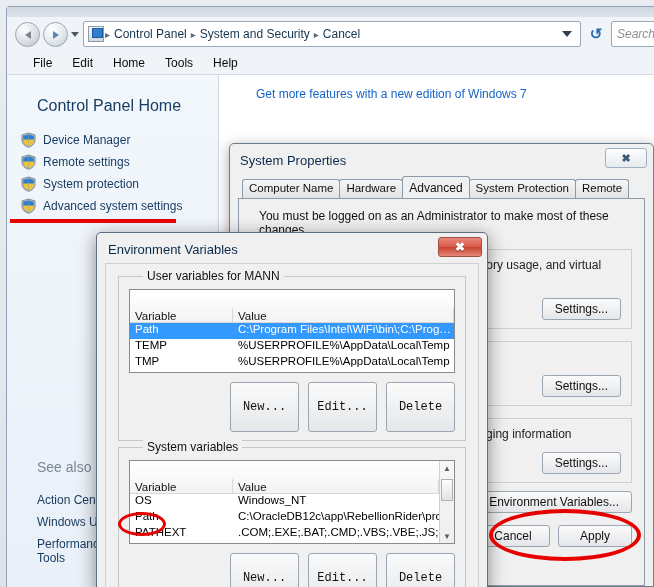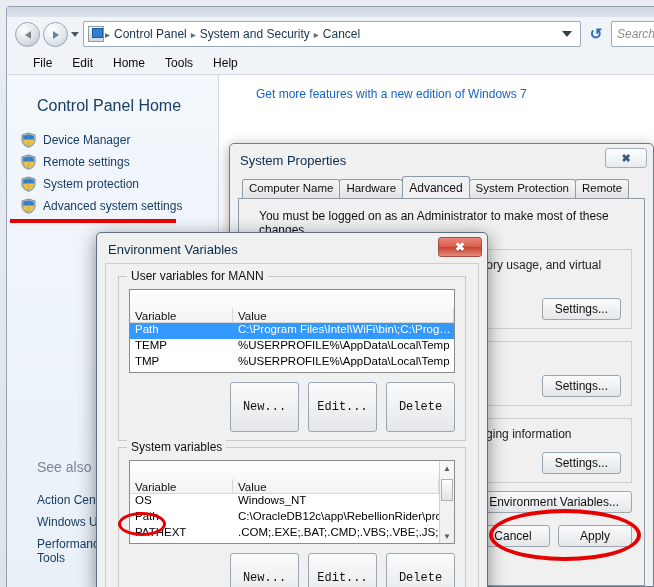--- a/index.html
+++ b/index.html
@@ -234,21 +234,21 @@
   }
   #env-body {
     position: absolute; left: 8px; top: 30px; right: 8px; bottom: 0;
     border: 1px solid #cfcfcf; background: #f0f0f0; padding: 12px 12px 0;
   }
   .envgroup {
     border: 1px solid #c8c8c8; position: relative; padding: 12px 10px 8px;
     margin-bottom: 6px; background: #f0f0f0;
   }
   .envgroup .gtitle {
-    position: absolute; top: -8px; left: 8px; background: #f0f0f0;
+    position: absolute; top: -8px; left: 24px; background: #f0f0f0;
     padding: 0 4px; font-size: 12px; color: #111;
   }
   .lv {
     border: 1px solid #8b8b8b; background: #fff; height: 84px;
     position: relative; overflow: hidden; display: flex;
   }
   .lv-inner { flex: 1; min-width: 0; }
   .lv-head {
     display: flex; height: 33px; border-bottom: 1px solid #d8d8d8;
     background: linear-gradient(180deg,#ffffff,#f3f3f3);

